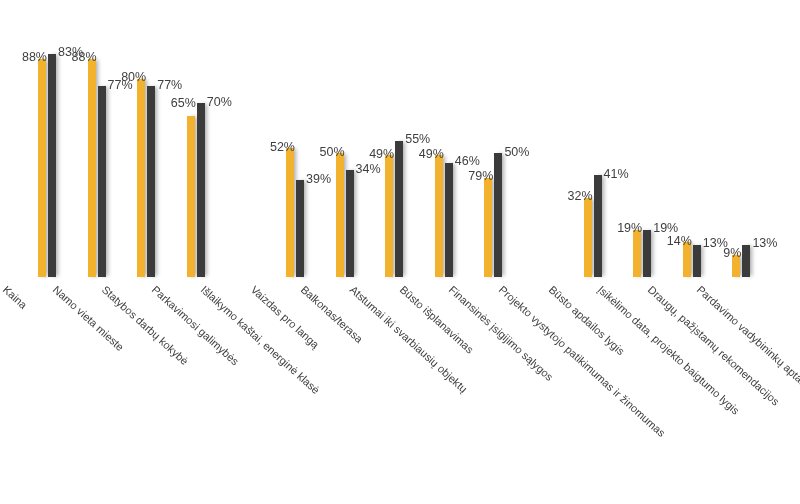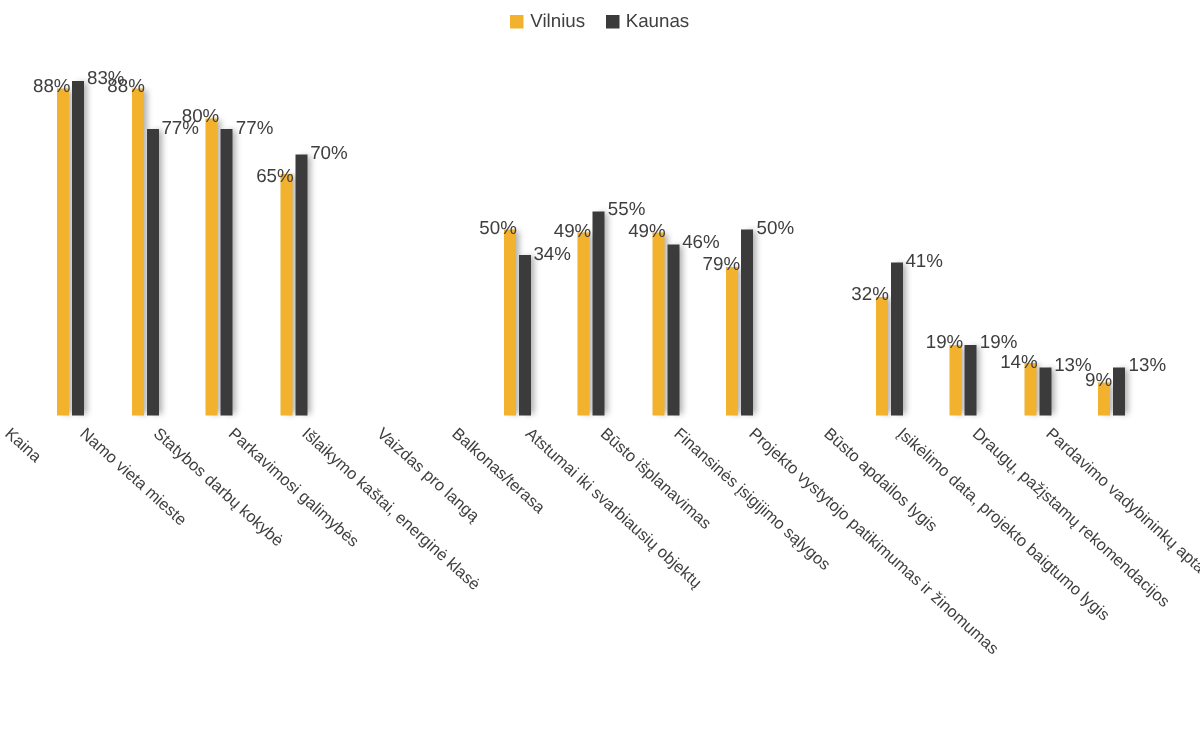--- a/index.html
+++ b/index.html
@@ -58,30 +58,20 @@
     transform-origin:left top;
     transform:rotate(42deg);
     line-height:1;
   }
 </style>
 </head>
 <body>
 
 <div id="chart-root">
 
-  <div class="legend">
-    <div class="legend-item">
-      <span class="legend-swatch" style="background:#F2B22E"></span>
-      <span class="legend-label">Vilnius</span>
-    </div>
-    <div class="legend-item">
-      <span class="legend-swatch" style="background:#3B3B3B"></span>
-      <span class="legend-label">Kaunas</span>
-    </div>
-  </div>
 
   <div class="plot" id="plot">
     <div class="baseline"></div>
   <div class="group" style="left: 38px; width: 18px;">
         <div class="bar v" style="height: 218.24px; background: rgb(242, 178, 46);"></div>
         <div class="bar k" style="height: 223.2px; background: rgb(59, 59, 59);"></div>
         <div class="vlabel" style="bottom: 214.24px;">88%</div>
         <div class="klabel" style="bottom: 219.2px;">83%</div>
       </div>
       <div class="group" style="left: 87.6px; width: 18px;">
@@ -92,22 +82,28 @@
       </div>
       <div class="group" style="left: 137.2px; width: 18px;">
         <div class="bar v" style="height: 198.4px; background: rgb(242, 178, 46);"></div>
         <div class="bar k" style="height: 190.96px; background: rgb(59, 59, 59);"></div>
         <div class="vlabel" style="bottom: 194.4px;">80%</div>
         <div class="klabel" style="bottom: 186.96px;">77%</div>
       </div>
       <div class="group" style="left: 186.8px; width: 18px;">
         <div class="bar v" style="height: 161.2px; background: rgb(242, 178, 46);"></div>
         <div class="bar k" style="height: 173.6px; background: rgb(59, 59, 59);"></div>
-        <div class="vlabel" style="bottom: 155px;">65%</div>
+        <div class="vlabel" style="bottom: 169px;">65%</div>
         <div class="klabel" style="bottom: 169.6px;">70%</div>
+      </div>
+      <div class="group" style="left: 286px; width: 18px;">
+        <div class="bar v" style="height: 128.96px; background: rgb(242, 178, 46);"></div>
+        <div class="bar k" style="height: 96.72px; background: rgb(59, 59, 59);"></div>
+        <div class="vlabel" style="bottom: 124.96px;">52%</div>
+        <div class="klabel" style="bottom: 92.72px;">39%</div>
       </div>
       <div class="group" style="left: 335.6px; width: 18px;">
         <div class="bar v" style="height: 124px; background: rgb(242, 178, 46);"></div>
         <div class="bar k" style="height: 106.64px; background: rgb(59, 59, 59);"></div>
         <div class="vlabel" style="bottom: 120px;">50%</div>
         <div class="klabel" style="bottom: 102.64px;">34%</div>
       </div>
       <div class="group" style="left: 385.2px; width: 18px;">
         <div class="bar v" style="height: 121.52px; background: rgb(242, 178, 46);"></div>
         <div class="bar k" style="height: 136.4px; background: rgb(59, 59, 59);"></div>

